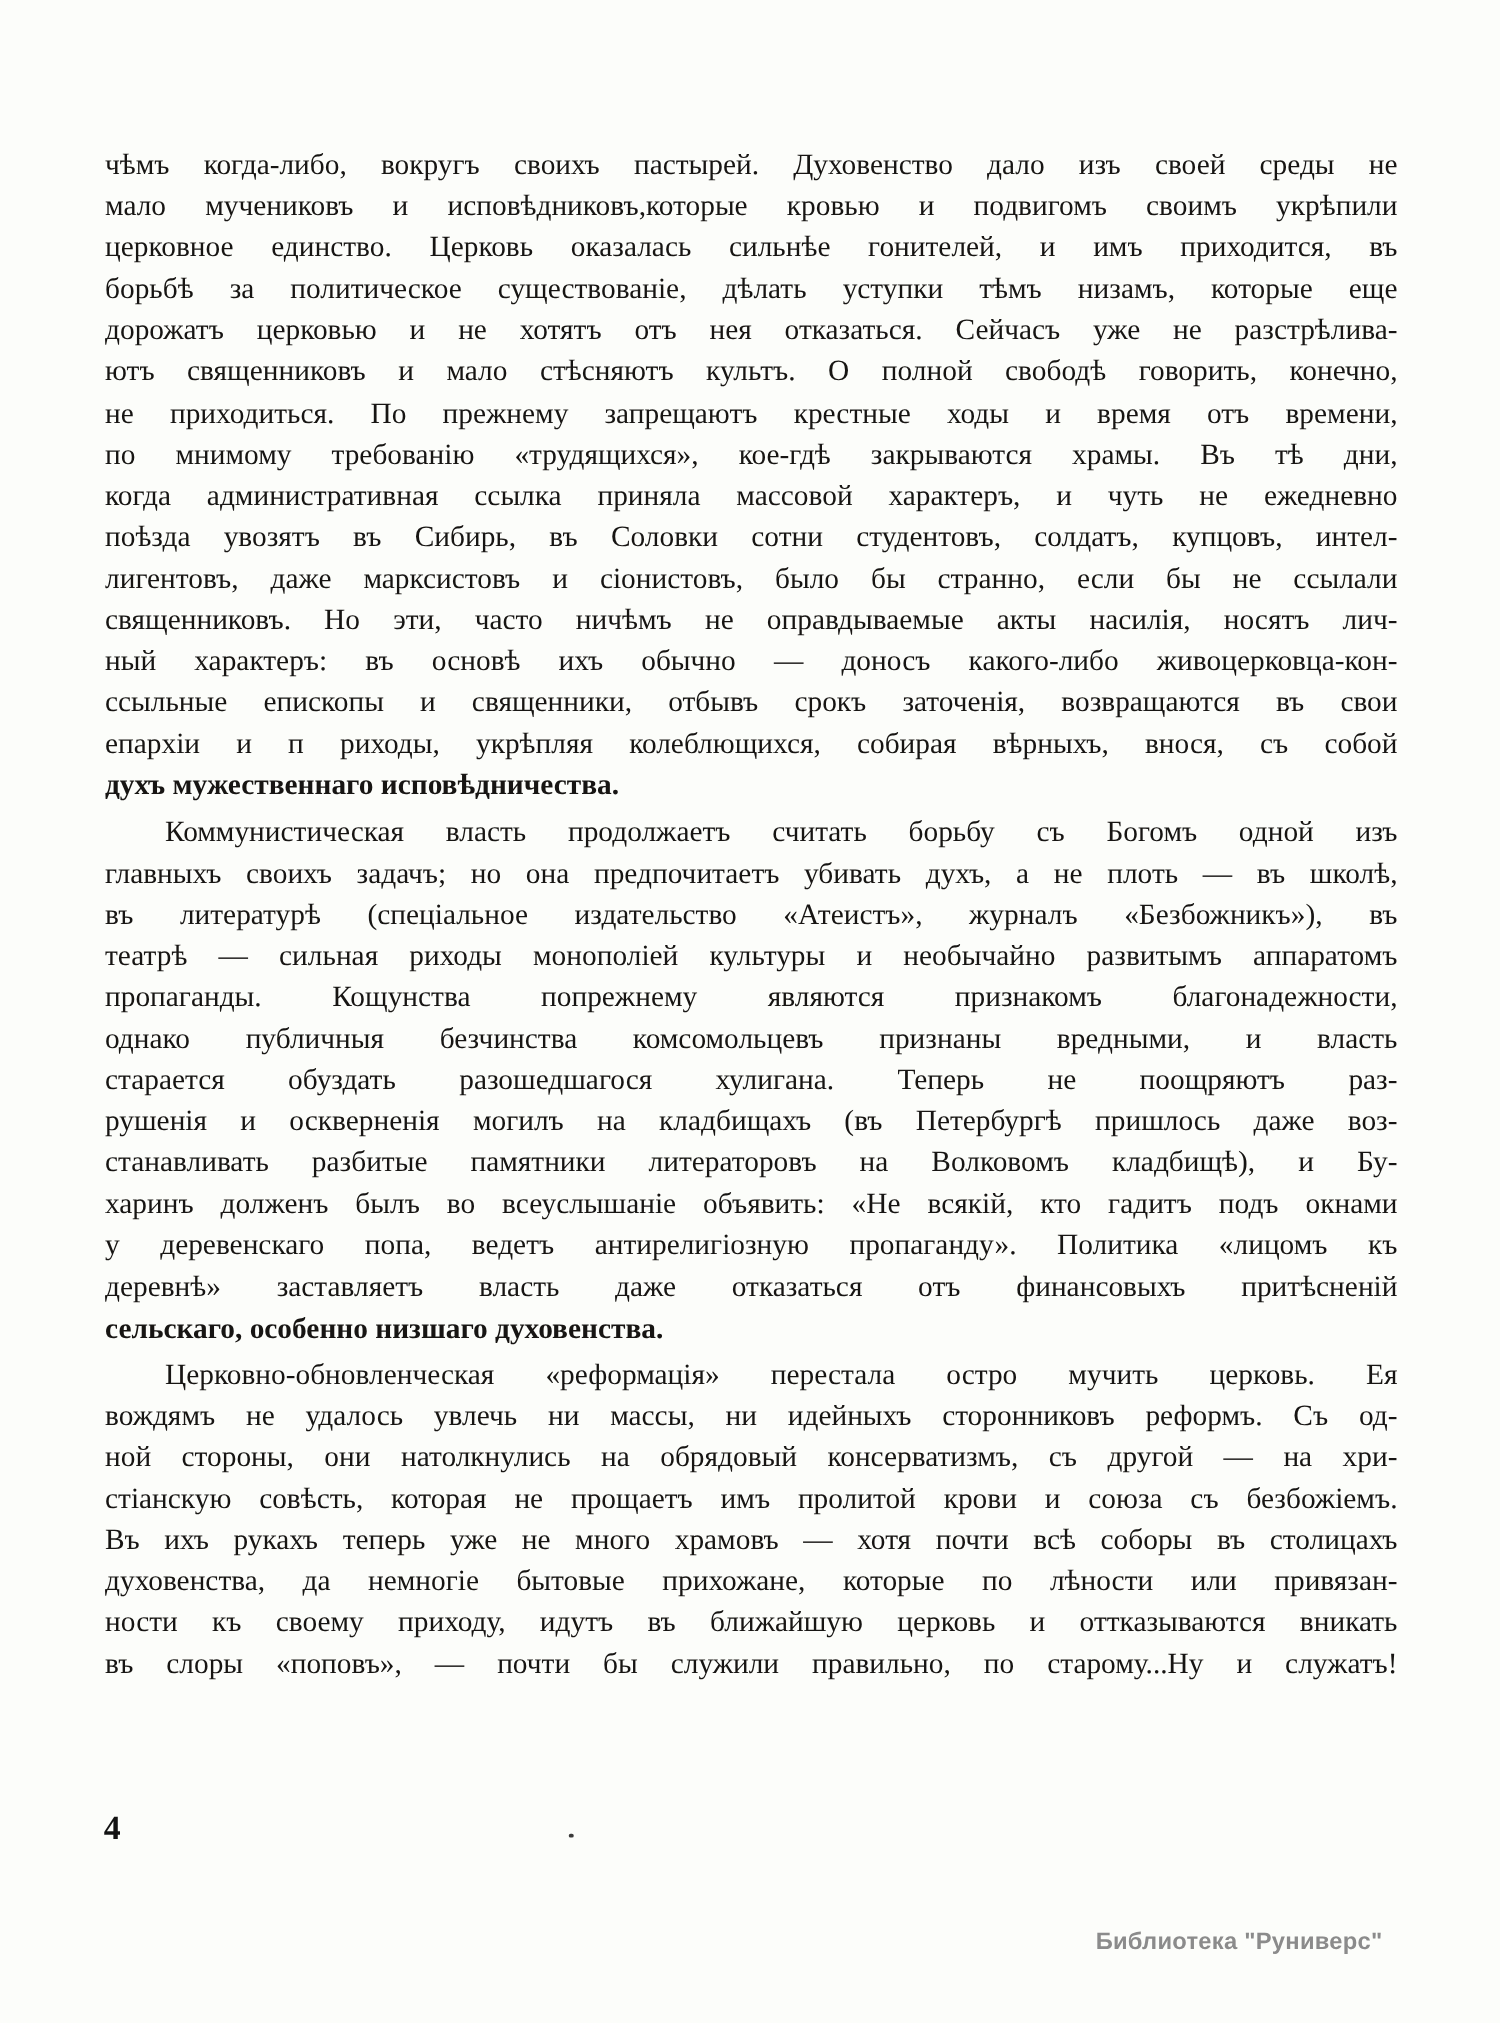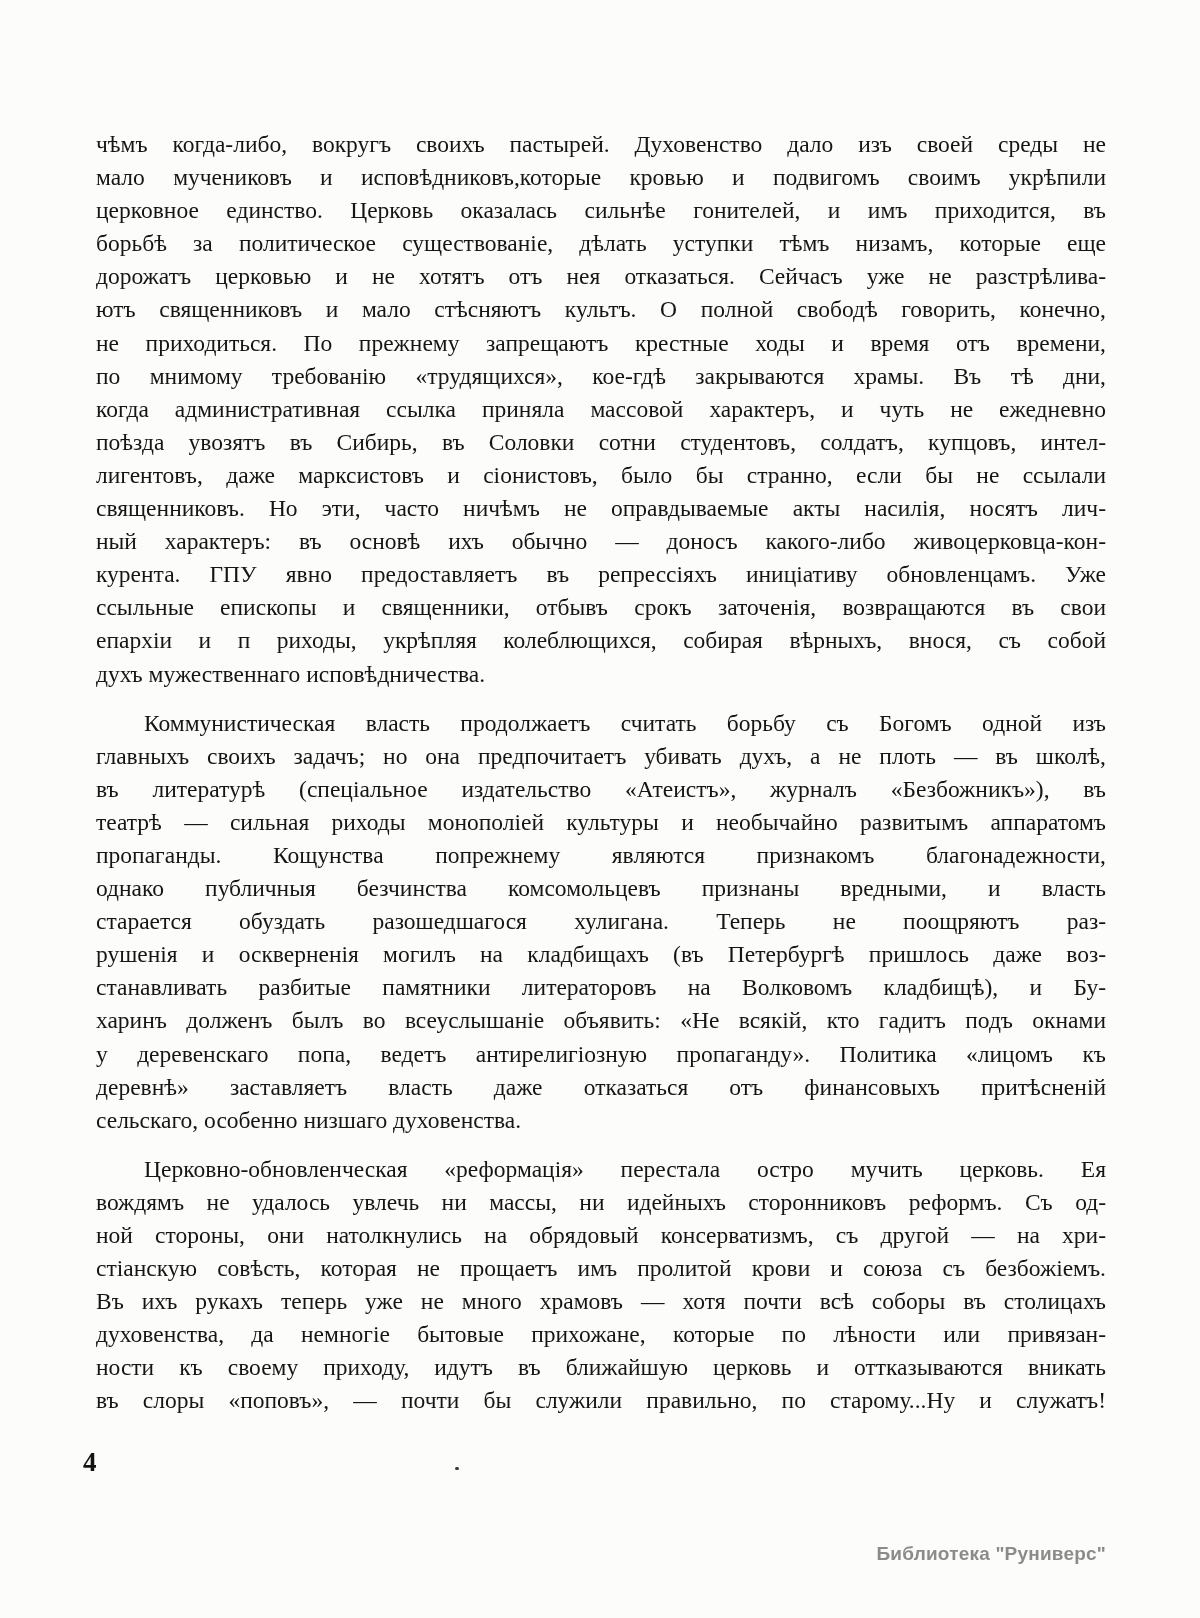--- a/index.html
+++ b/index.html
@@ -21,36 +21,37 @@
     position: absolute;
     left: 80px;
     top: 112px;
     width: 1042px;
     font-family: "Liberation Serif", "DejaVu Serif", serif;
     font-size: 23.5px;
     color: #171513;
     -webkit-font-smoothing: antialiased;
   }
   .paragraph {
-    margin: 16px;
+    margin: 4px;
     padding: 0;
   }
   .line {
     height: 33.1px;
     line-height: 33px;
     text-align: justify;
     text-align-last: justify;
     overflow: hidden;
   }
   .line.indent {
     text-indent: 48px;
   }
   .line.short {
     text-align: left;
     text-align-last: left;
+    font-weight: bold;
   }
   .page-number {
     position: absolute;
     left: 83px;
     top: 1447px;
     font-family: "Liberation Serif", "DejaVu Serif", serif;
     font-size: 27px;
     font-weight: bold;
     color: #131313;
   }
@@ -86,21 +87,20 @@
         <div class="line">борьбѣ за политическое существованіе, дѣлать уступки тѣмъ низамъ, которые еще</div>
         <div class="line">дорожатъ церковью и не хотятъ отъ нея отказаться. Сейчасъ уже не разстрѣлива-</div>
         <div class="line">ютъ священниковъ и мало стѣсняютъ культъ. О полной свободѣ говорить, конечно,</div>
         <div class="line">не приходиться. По прежнему запрещаютъ крестные ходы и время отъ времени,</div>
         <div class="line">по мнимому требованію «трудящихся», кое-гдѣ закрываются храмы. Въ тѣ дни,</div>
         <div class="line">когда административная ссылка приняла массовой характеръ, и чуть не ежедневно</div>
         <div class="line">поѣзда увозятъ въ Сибирь, въ Соловки сотни студентовъ, солдатъ, купцовъ, интел-</div>
         <div class="line">лигентовъ, даже марксистовъ и сіонистовъ, было бы странно, если бы не ссылали</div>
         <div class="line">священниковъ. Но эти, часто ничѣмъ не оправдываемые акты насилія, носятъ лич-</div>
         <div class="line">ный характеръ: въ основѣ ихъ обычно — доносъ какого-либо живоцерковца-кон-</div>
-        <div class="line">курента. ГПУ явно предоставляетъ въ репрессіяхъ иниціативу обновленцамъ. Уже</div>
         <div class="line">ссыльные епископы и священники, отбывъ срокъ заточенія, возвращаются въ свои</div>
         <div class="line">епархіи и п риходы, укрѣпляя колеблющихся, собирая вѣрныхъ, внося, съ собой</div>
         <div class="line short">духъ мужественнаго исповѣдничества.</div>
       </div>
       <div class="paragraph">
         <div class="line indent">Коммунистическая власть продолжаетъ считать борьбу съ Богомъ одной изъ</div>
         <div class="line">главныхъ своихъ задачъ; но она предпочитаетъ убивать духъ, а не плоть — въ школѣ,</div>
         <div class="line">въ литературѣ (спеціальное издательство «Атеистъ», журналъ «Безбожникъ»), въ</div>
         <div class="line">театрѣ — сильная риходы монополіей культуры и необычайно развитымъ аппаратомъ</div>
         <div class="line">пропаганды. Кощунства попрежнему являются признакомъ благонадежности,</div>

